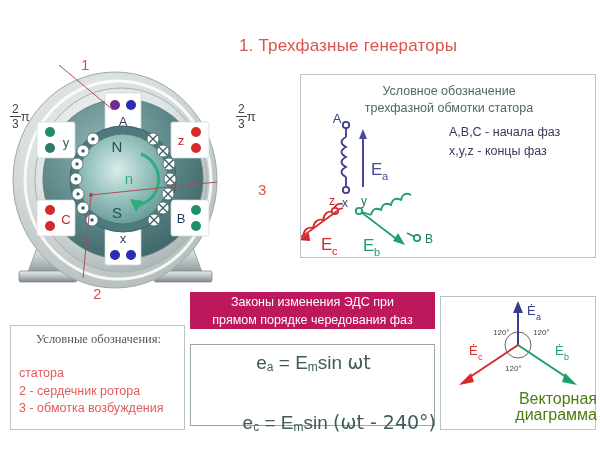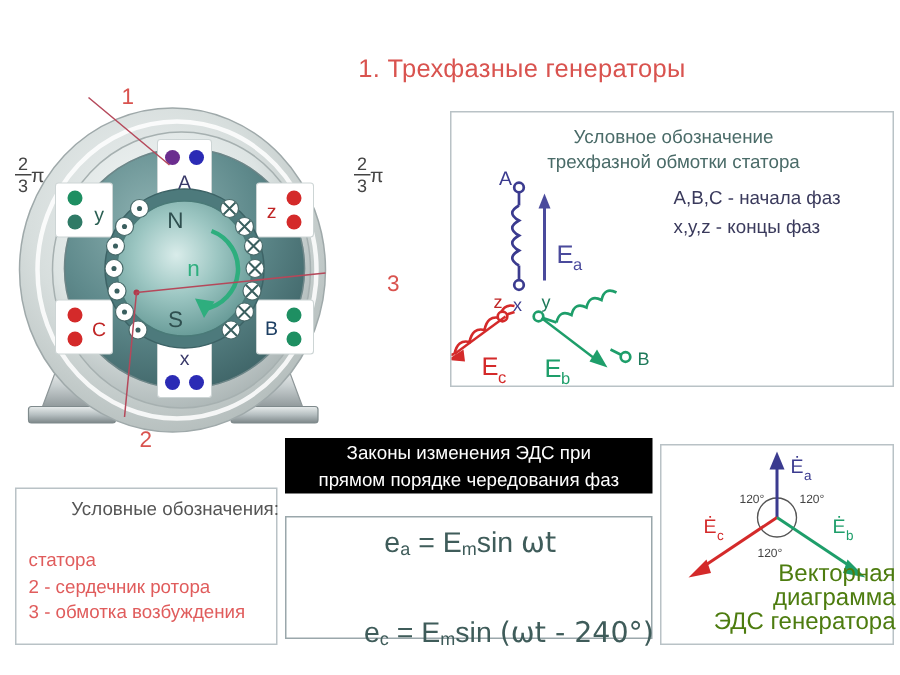--- a/index.html
+++ b/index.html
@@ -39,21 +39,21 @@
   }
   #abc-legend{
     position:absolute;left:148px;top:48px;width:148px;
     font-size:12.5px;color:#3a3a5c;line-height:19px;
   }
   #abc-legend div{white-space:nowrap;}
 
   
   #formula-header{
     position:absolute;left:190px;top:292px;width:245px;height:37px;
-    background:#000000;
+    background:#be185d;
     color:#ffffff;
     font-size:12.5px;
     text-align:center;
     line-height:18px;
     padding-top:1px;
     box-sizing:border-box;
   }
   #formula-box{
     left:190px;top:344px;width:245px;height:82px;
     border:1px solid #9aa7ab;
@@ -63,22 +63,22 @@
     color:#3f5c5a;
     font-size:19px;
     white-space:nowrap;
   }
   .formula sub{font-size:12px;vertical-align:-2px;}
   .fsym{font-family:"DejaVu Sans", sans-serif;}
 
   
   #legend-box{left:10px;top:325px;width:175px;height:105px;}
   #legend-title{
-    position:absolute;left:0;top:6px;width:175px;text-align:right;
-    font-size:12.5px;color:#555;
+    position:absolute;left:0;top:6px;width:175px;text-align:center;
+    font-size:12.5px;color:#555;font-family:Liberation Serif, serif;
   }
   .legend-item{
     position:absolute;left:8px;width:170px;
     font-size:12.5px;color:#e05c5c;line-height:15px;
   }
 
   
   #vector-box{left:440px;top:296px;width:156px;height:134px;}
   #vector-caption{
     position:absolute;left:0;bottom:6px;width:156px;text-align:right;
@@ -385,17 +385,16 @@
 
       <text x="114" y="56" font-size="13" fill="#1e9e6a" font-family="Liberation Sans, sans-serif">Ė</text>
       <text x="123" y="61" font-size="9" fill="#1e9e6a" font-family="Liberation Sans, sans-serif">b</text>
 
       <text x="52" y="36" font-size="8" fill="#444" font-family="Liberation Sans, sans-serif">120°</text>
       <text x="92" y="36" font-size="8" fill="#444" font-family="Liberation Sans, sans-serif">120°</text>
       <text x="64" y="72" font-size="8" fill="#444" font-family="Liberation Sans, sans-serif">120°</text>
     </svg>
     <div id="vector-caption">
       <div>Векторная  диаграмма</div>
-      <div>ЭДС  генератора</div>
     </div>
   </div>
 
 </div>
 
 </body></html>

